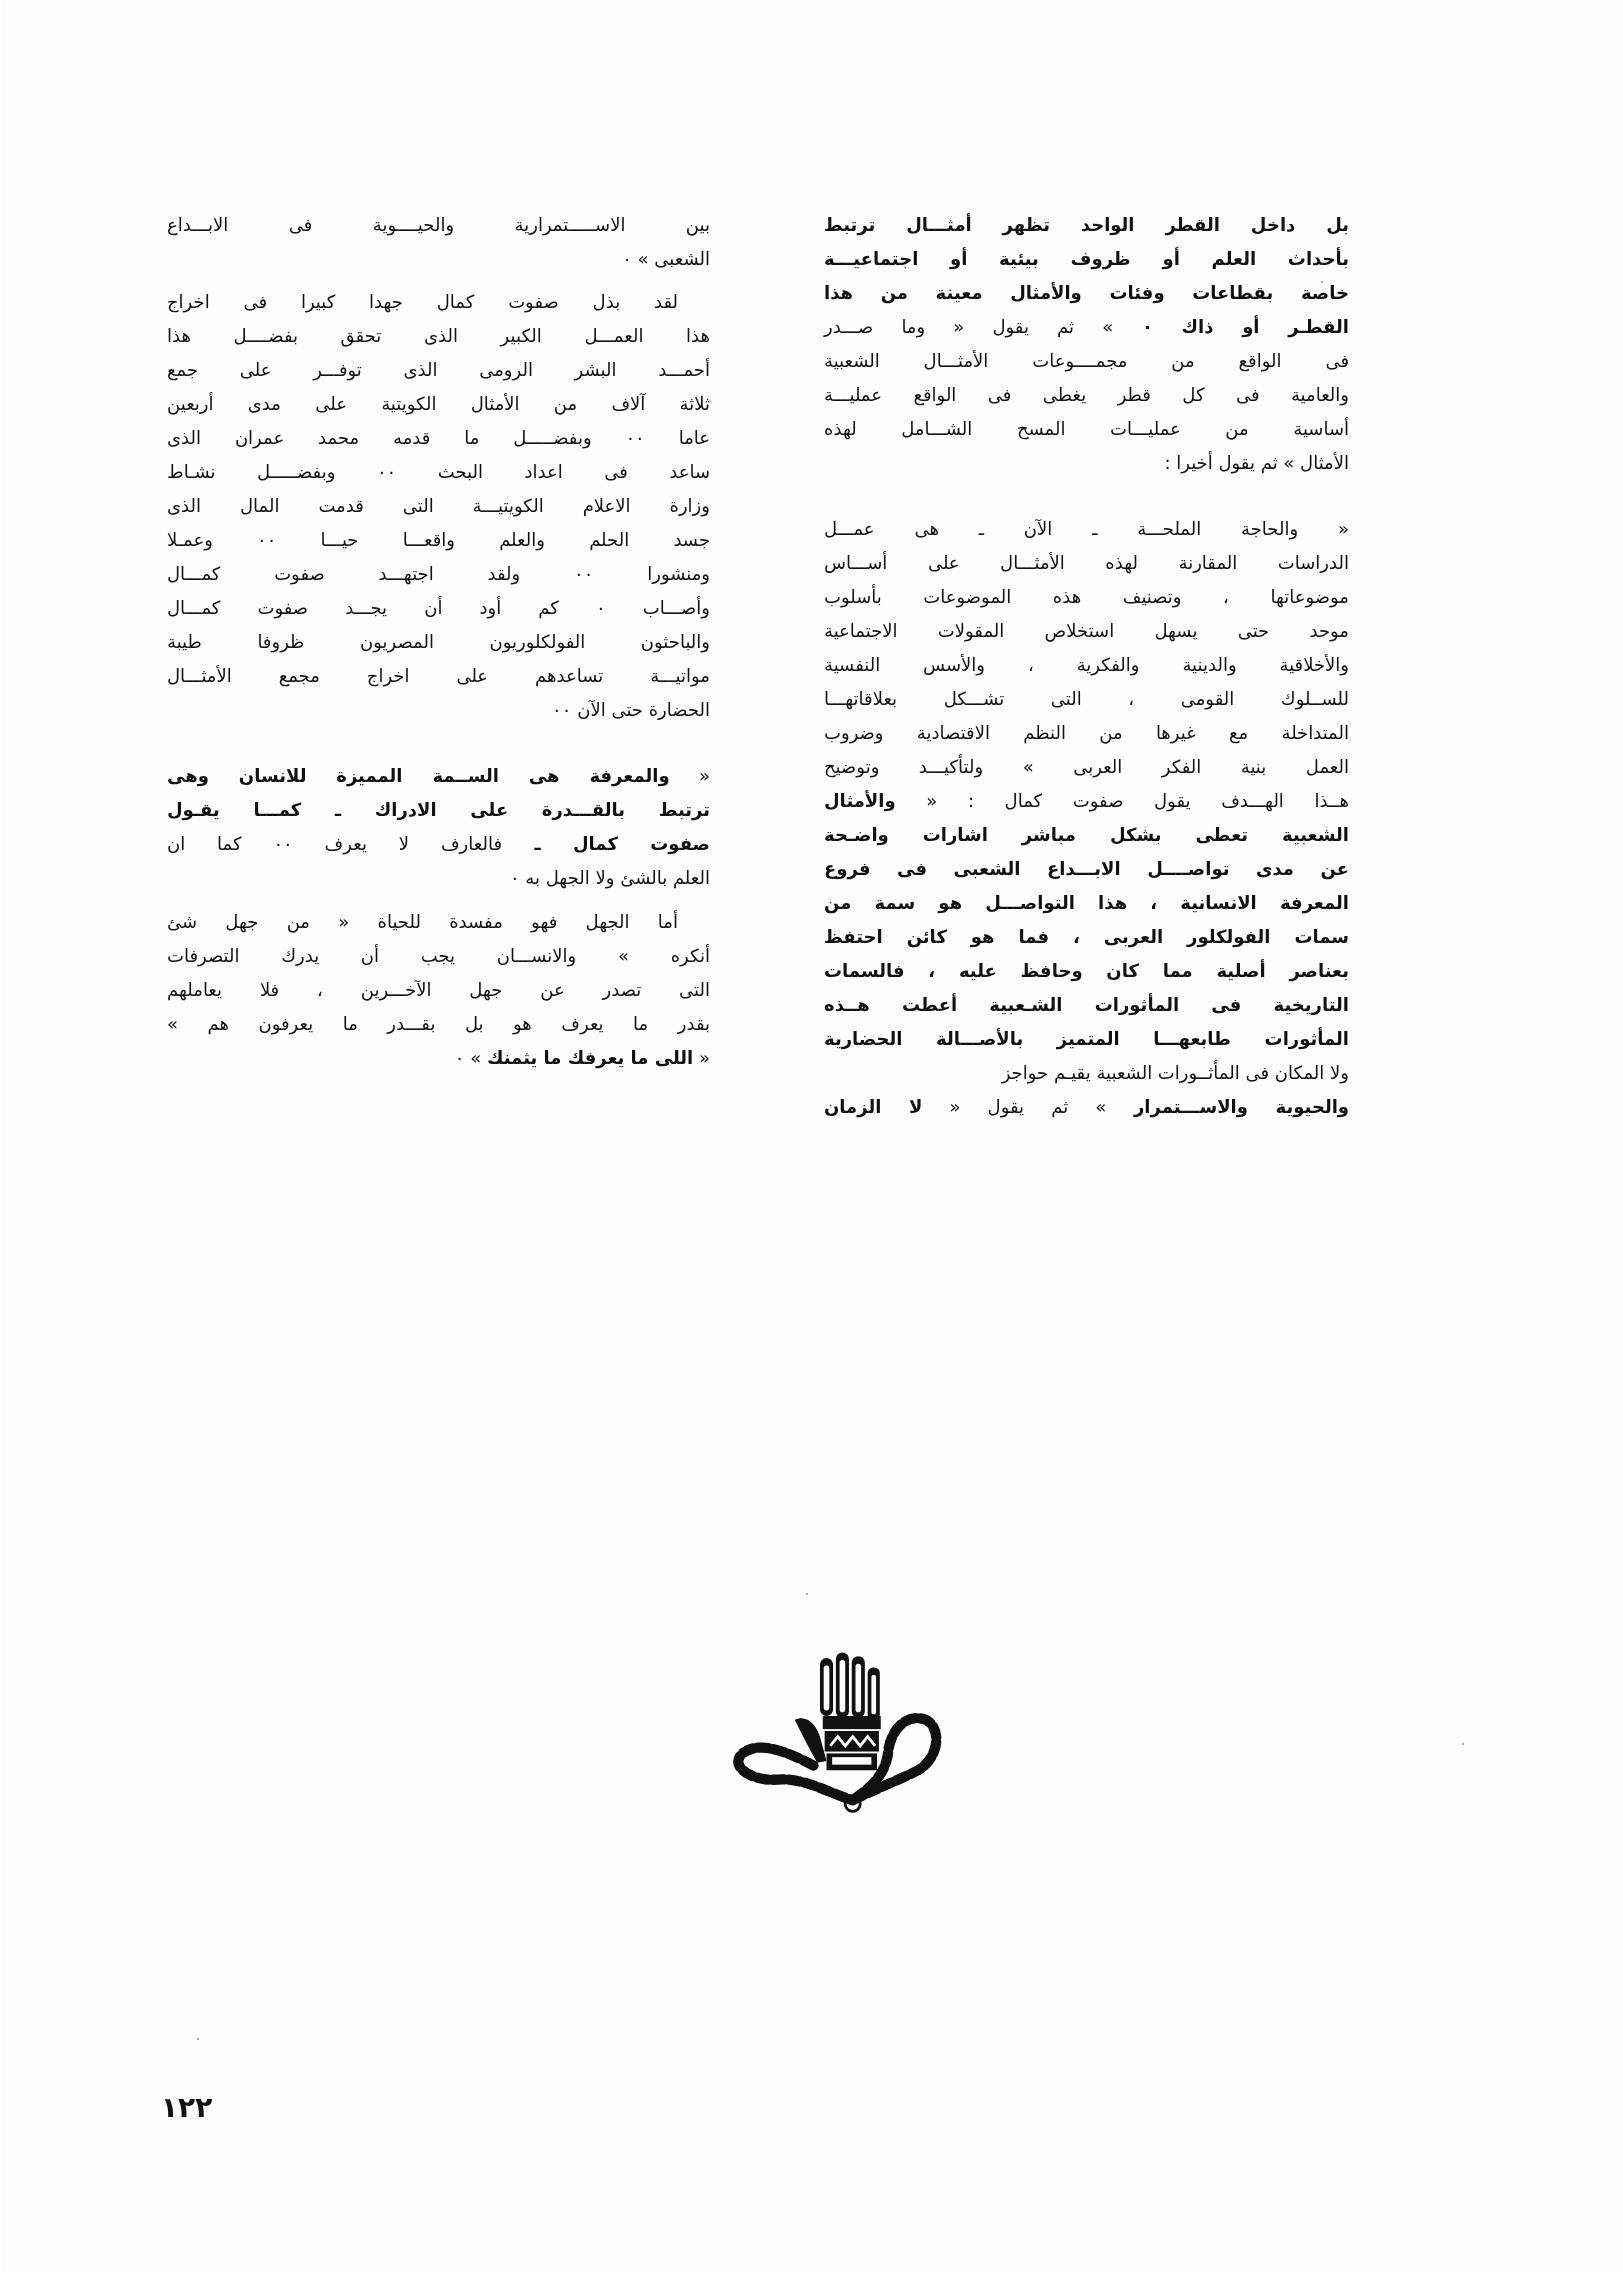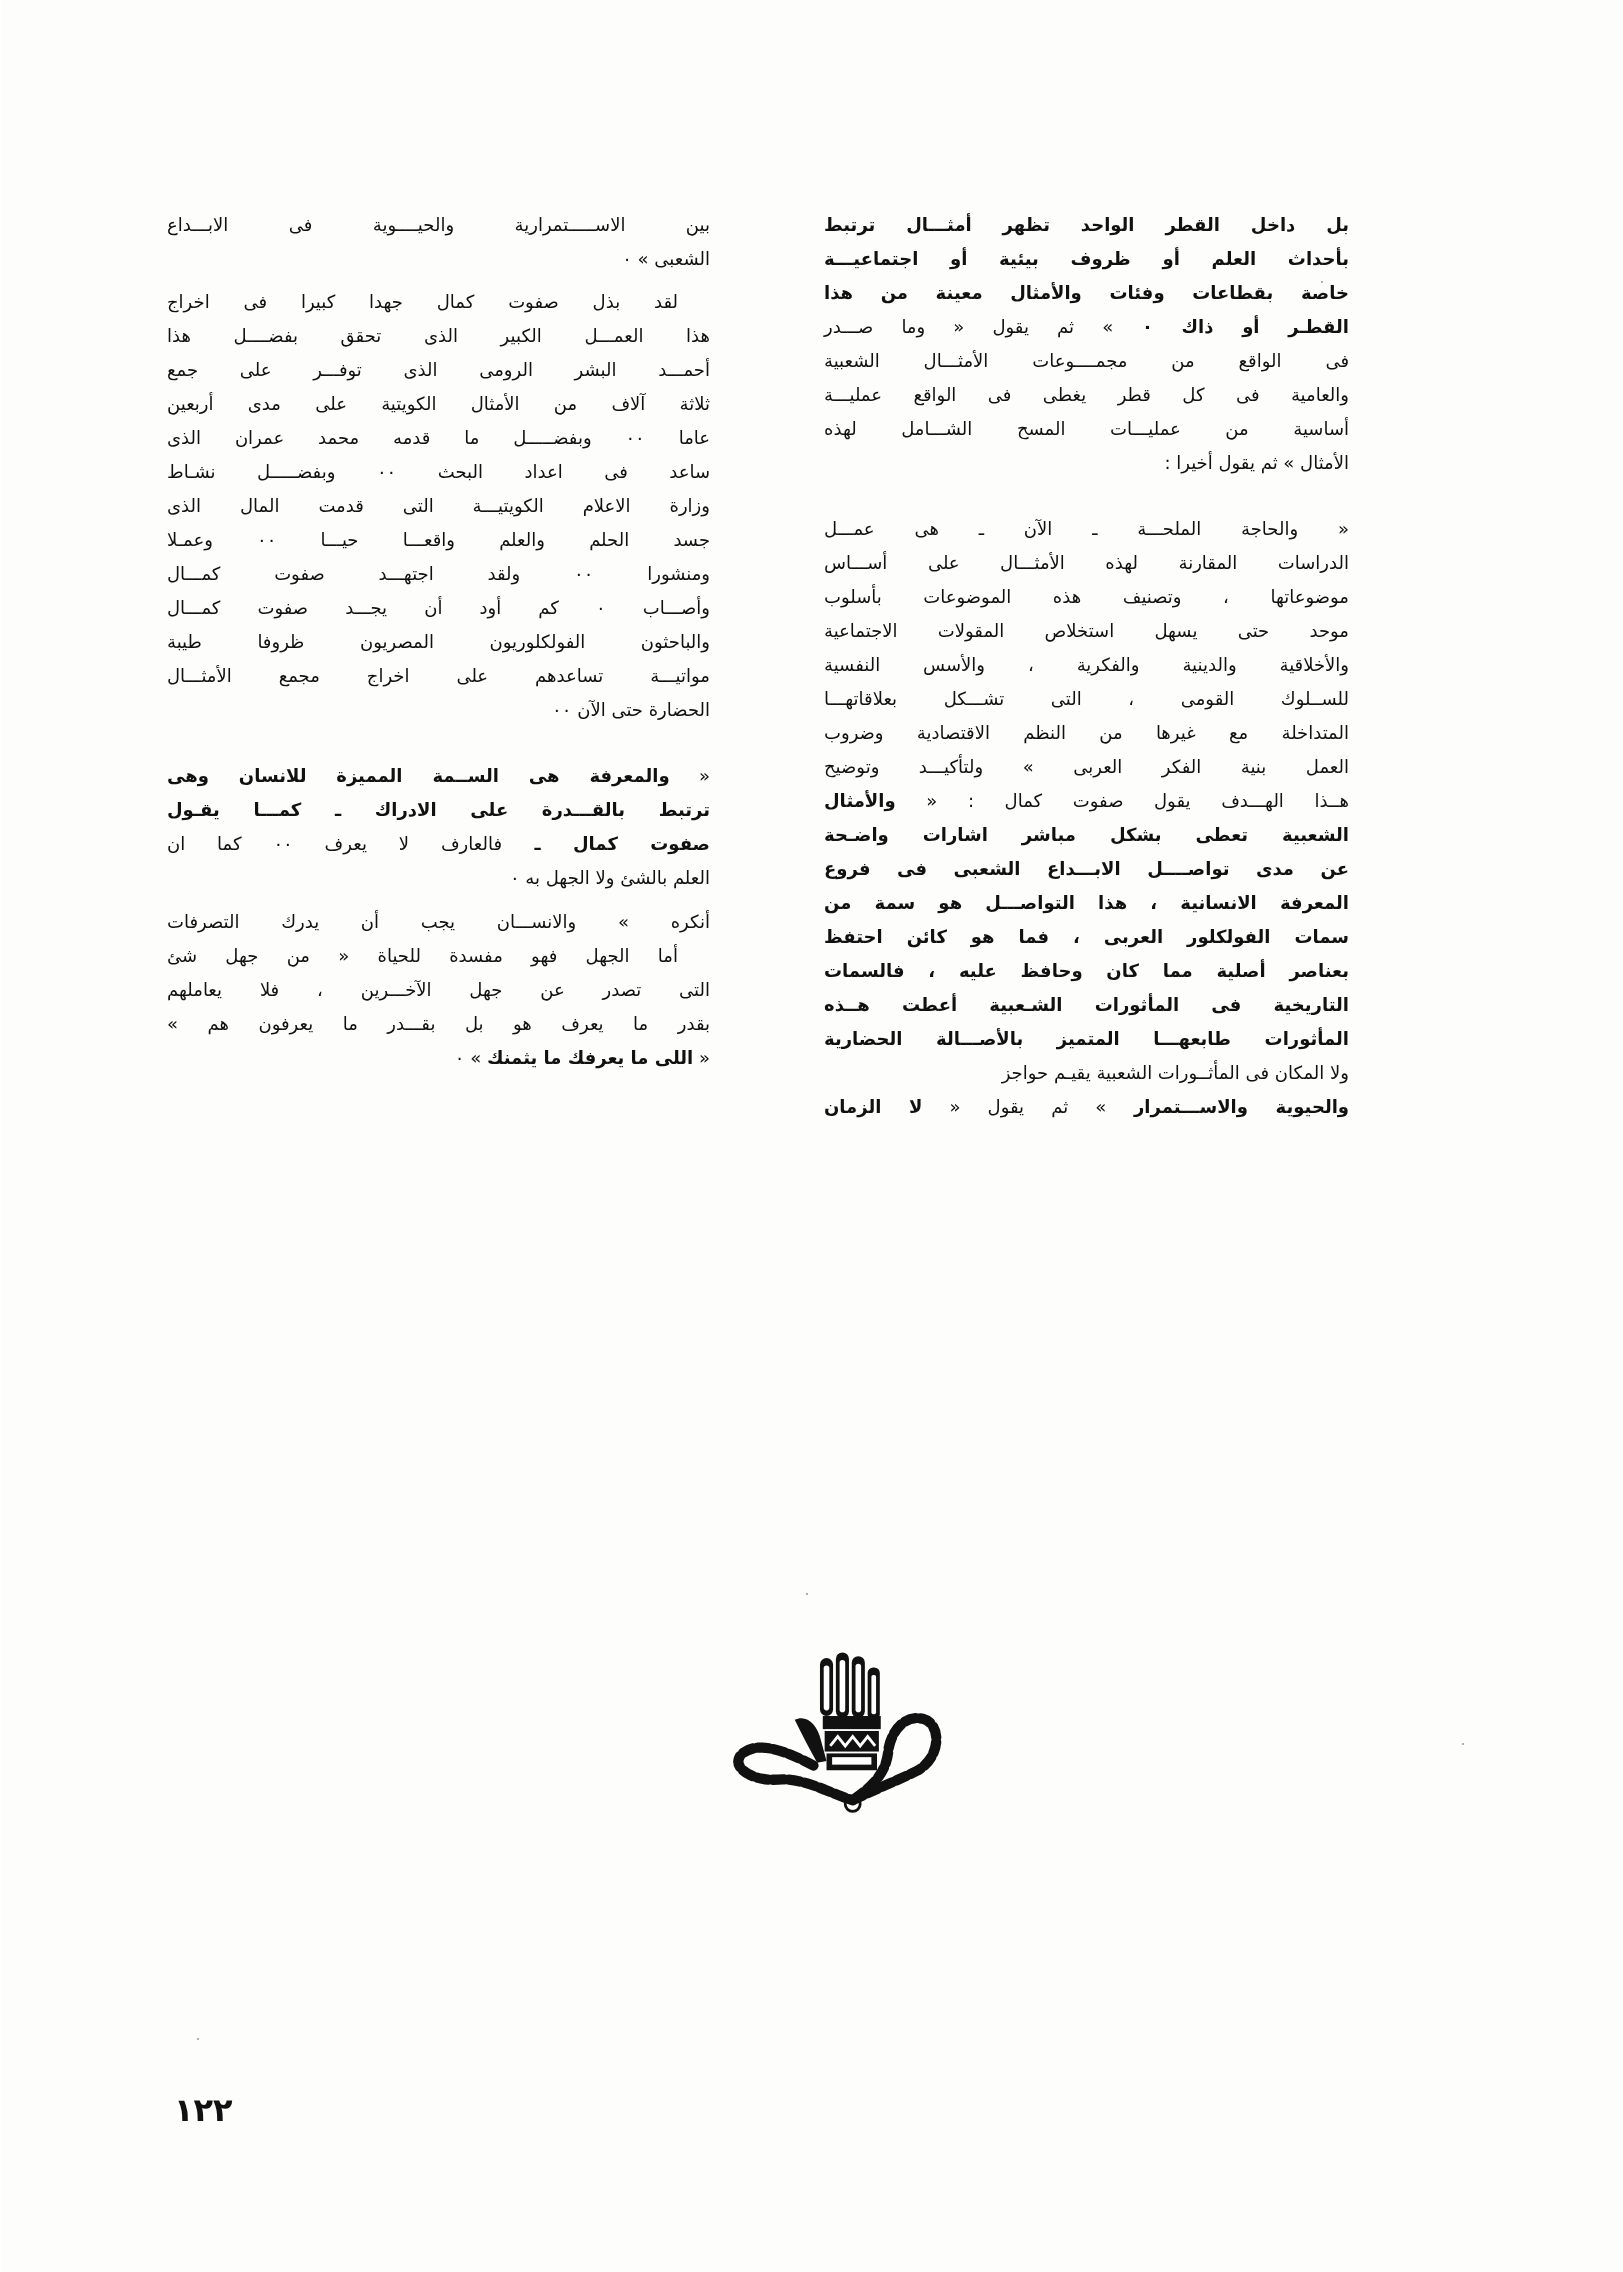--- a/index.html
+++ b/index.html
@@ -30,22 +30,22 @@
     text-align-last: justify;
     text-align: justify;
   }
   .line.last { text-align-last: right; }
   .bold { font-weight: bold; }
   .indent { padding-right: 32px; }
   .emblem {
     position: absolute; left: 712px; top: 1630px; width: 244px; height: 187px;
   }
   .page-number {
-    position: absolute; left: 174px; top: 2091px;
-    font-size: 32px; font-weight: bold; direction: rtl;
+    position: absolute; left: 161px; top: 2091px;
+    font-size: 28px; font-weight: bold; direction: rtl;
   }
   .speck { position: absolute; width: 1.9px; height: 1.9px; background: #999; border-radius: 0.9px; }
 </style>
 </head>
 <body>
 
 <div class="page">
 
   <div class="column col-right" id="col-right">
       <div class="para">
@@ -99,22 +99,22 @@
         <span class="line"><span>مواتيـــة تساعدهم على اخراج مجمع الأمثـــال</span></span>
         <span class="line last"><span>الحضارة حتى الآن ٠٠</span></span>
       </div>
       <div class="para gap-before">
         <span class="line"><span>« </span><span class="bold">والمعرفة هى الســمة المميزة للانسان وهى</span></span>
         <span class="line"><span class="bold">ترتبط بالقـــدرة على الادراك ـ كمـــا يقـول</span></span>
         <span class="line"><span class="bold">صفوت كمال ـ </span><span>فالعارف لا يعرف ٠٠ كما ان</span></span>
         <span class="line last"><span>العلم بالشئ ولا الجهل به ٠</span></span>
       </div>
       <div class="para">
+        <span class="line indent"><span>أما الجهل فهو مفسدة للحياة « من جهل شئ</span></span>
         <span class="line"><span>أنكره » والانســـان يجب أن يدرك التصرفات</span></span>
-        <span class="line indent"><span>أما الجهل فهو مفسدة للحياة « من جهل شئ</span></span>
         <span class="line"><span>التى تصدر عن جهل الآخـــرين ، فلا يعاملهم</span></span>
         <span class="line"><span>بقدر ما يعرف هو بل بقـــدر ما يعرفون هم »</span></span>
         <span class="line last"><span>« </span><span class="bold">اللى ما يعرفك ما يثمنك</span><span> » ٠</span></span>
       </div>
     </div>
 
   <div class="emblem">
     <svg viewBox="0 0 260 200" width="244" height="187" xmlns="http://www.w3.org/2000/svg">
       <g fill="none" stroke="#111" stroke-linecap="round" stroke-linejoin="round">
 

